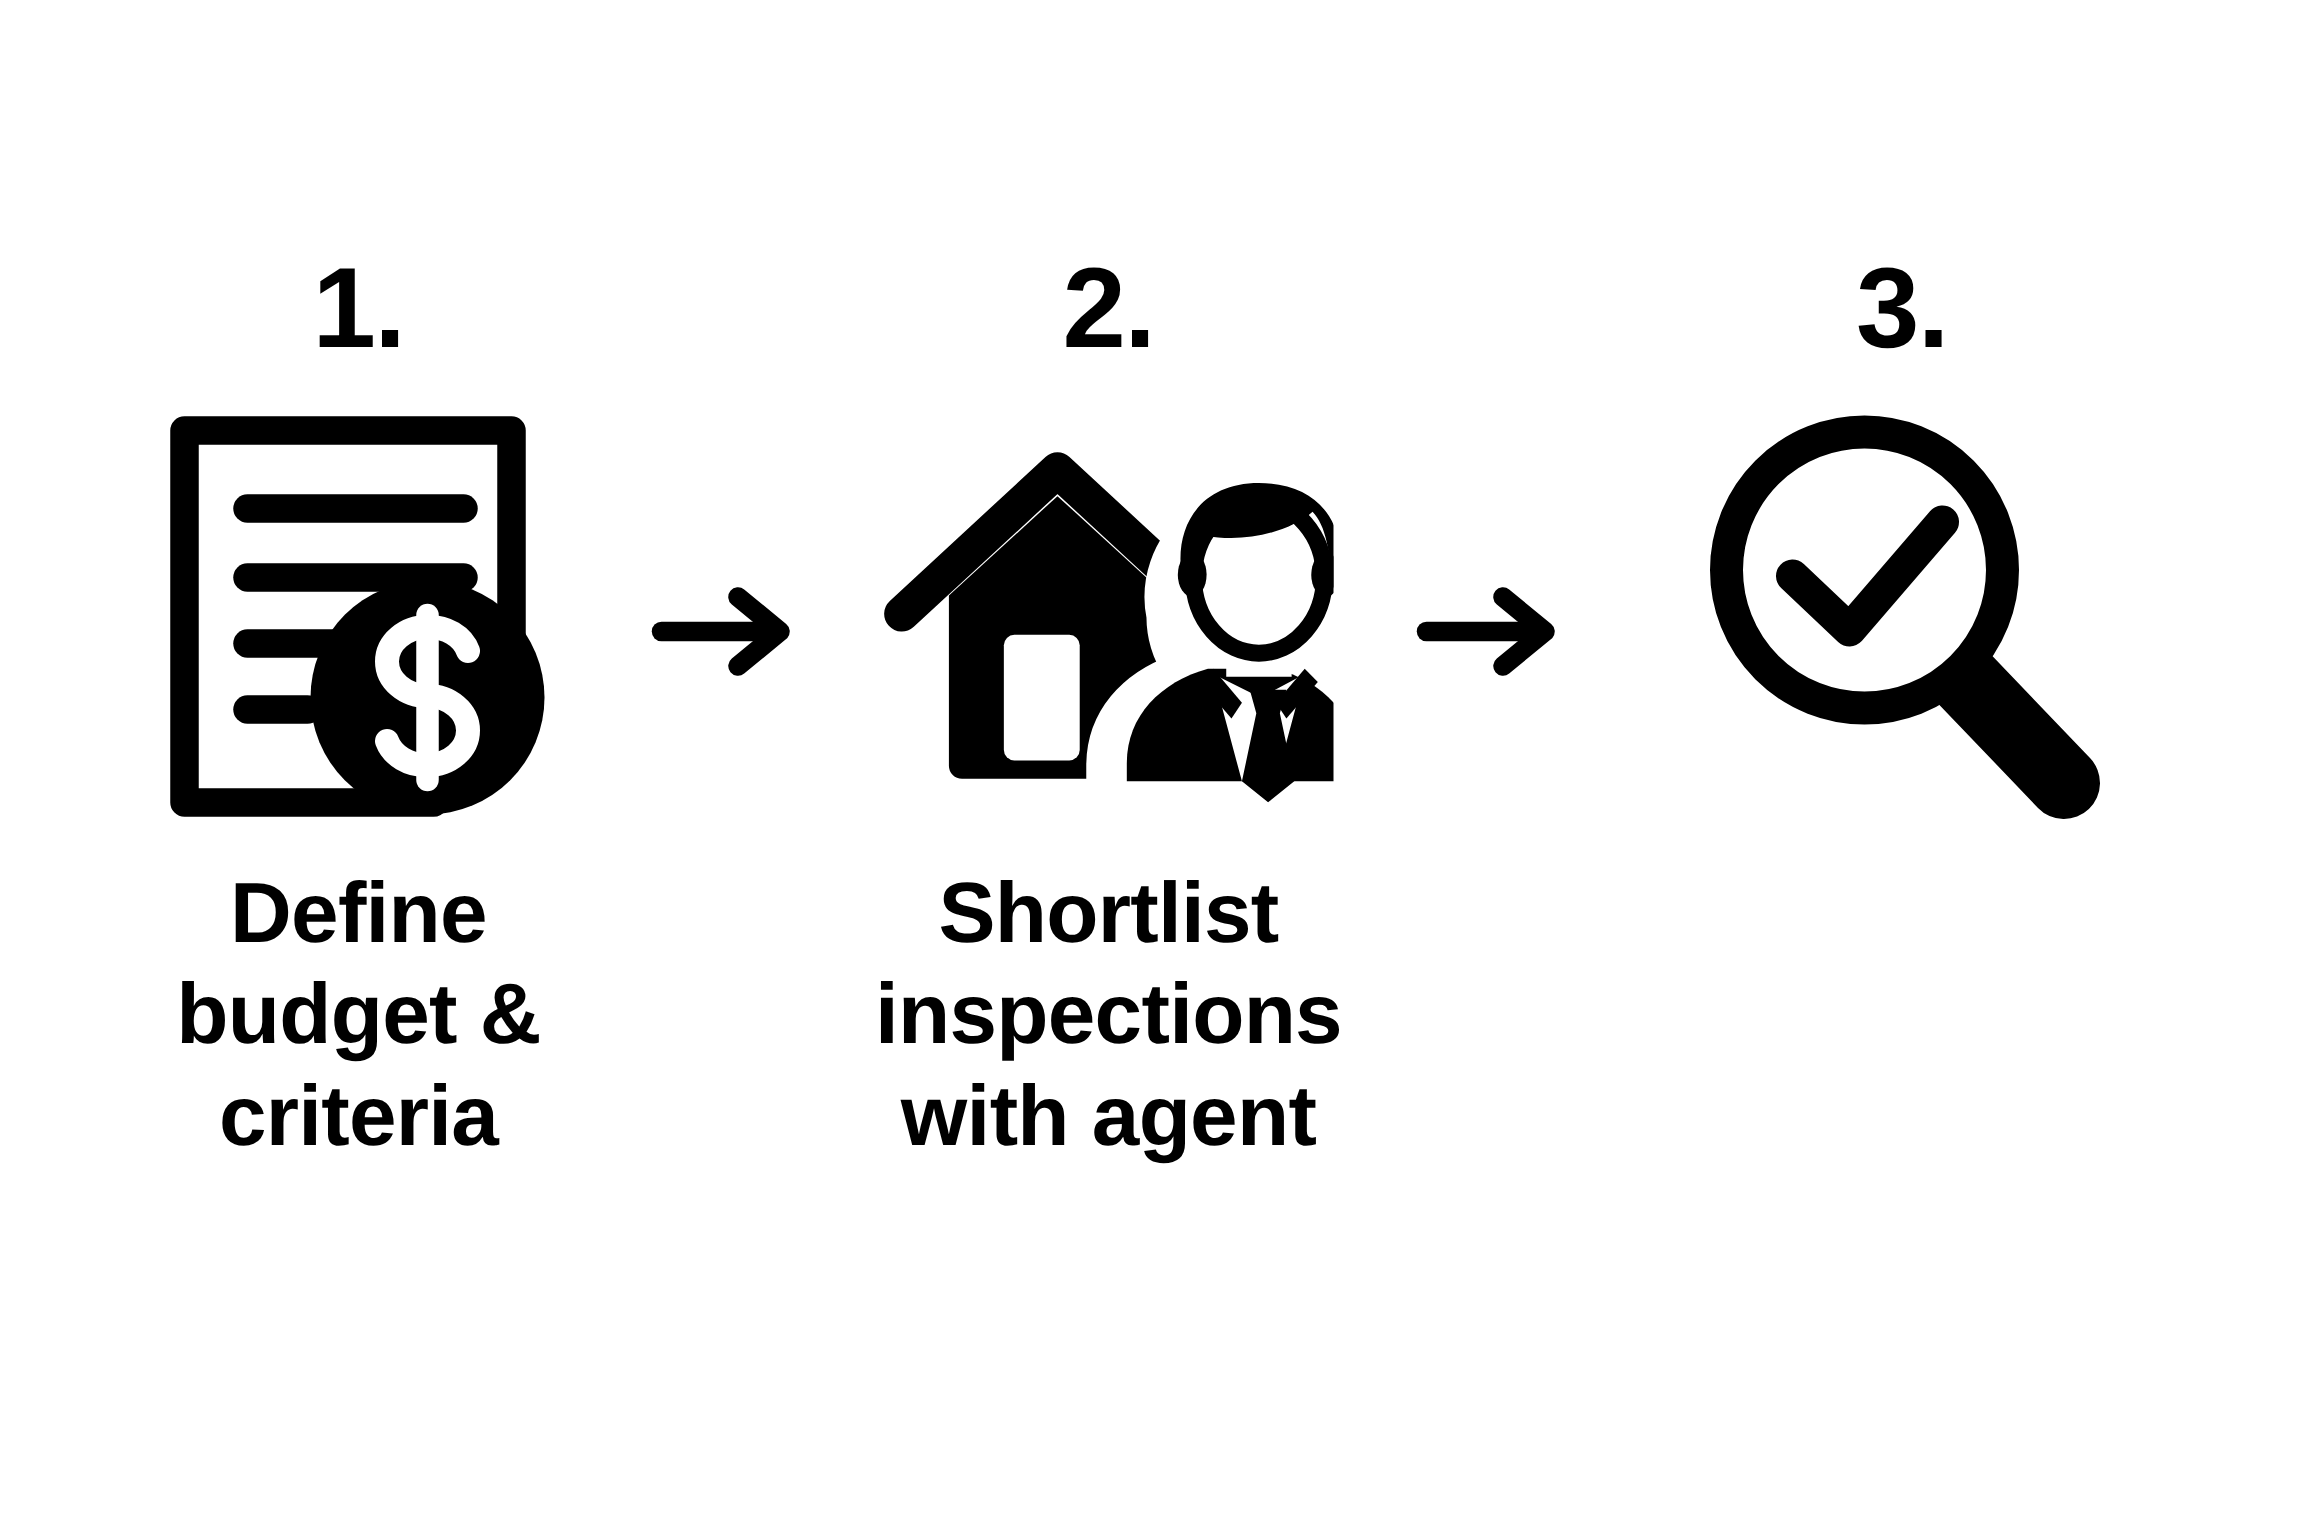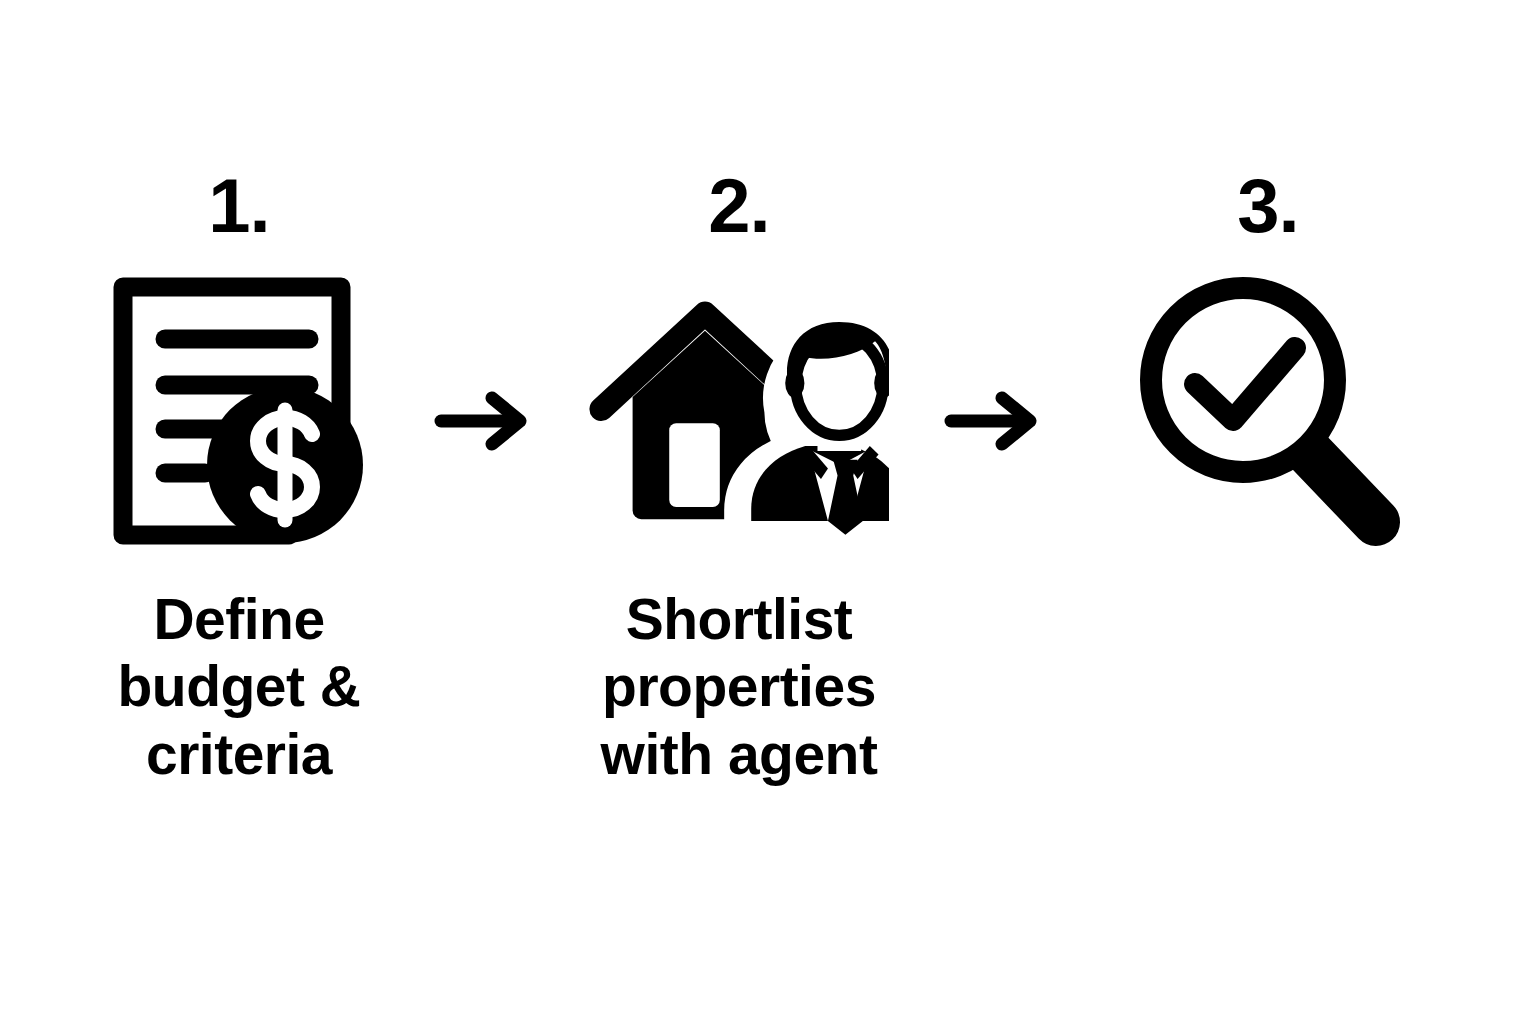--- a/index.html
+++ b/index.html
@@ -52,21 +52,21 @@
   .step-icon {
     height: 286px;
     width: 300px;
     margin-top: 18px;
     display: flex;
     align-items: center;
     justify-content: center;
   }
 
   .step-label {
-    margin-top: 32px;
+    margin-top: 22px;
     font-size: 57px;
     font-weight: 700;
     line-height: 1.18;
     letter-spacing: -0.5px;
     text-align: center;
     white-space: pre-line;
   }
 
   
   .arrow {
@@ -164,21 +164,21 @@
 
             <path d="M287 34 c-40 0 -60 26 -60 58 c0 10 2 18 5 24 c2 -22 6 -34 14 -42 c28 6 64 -2 82 -18 c10 10 14 32 15 60 c4 -8 6 -16 6 -26 c0 -32 -22 -56 -62 -56 Z" fill="#000"></path>
 
             <path d="M252 176 l22 26 l-8 12 l-24 -28 Z" fill="#000"></path>
             <path d="M322 176 l-22 26 l8 12 l24 -28 Z" fill="#000"></path>
           </g>
         </svg>
       </div>
 
       <div class="step-label">Shortlist
-properties
+inspections
 with agent</div>
     </div>
 
     <div class="arrow">
       <svg width="100" height="62" viewBox="0 0 100 62" aria-hidden="true">
         <g stroke="#000" stroke-width="13" stroke-linecap="round" stroke-linejoin="round" fill="none">
           <line x1="7" y1="31" x2="82" y2="31"></line>
           <polyline points="58,8 86,31 58,54"></polyline>
         </g>
       </svg>

